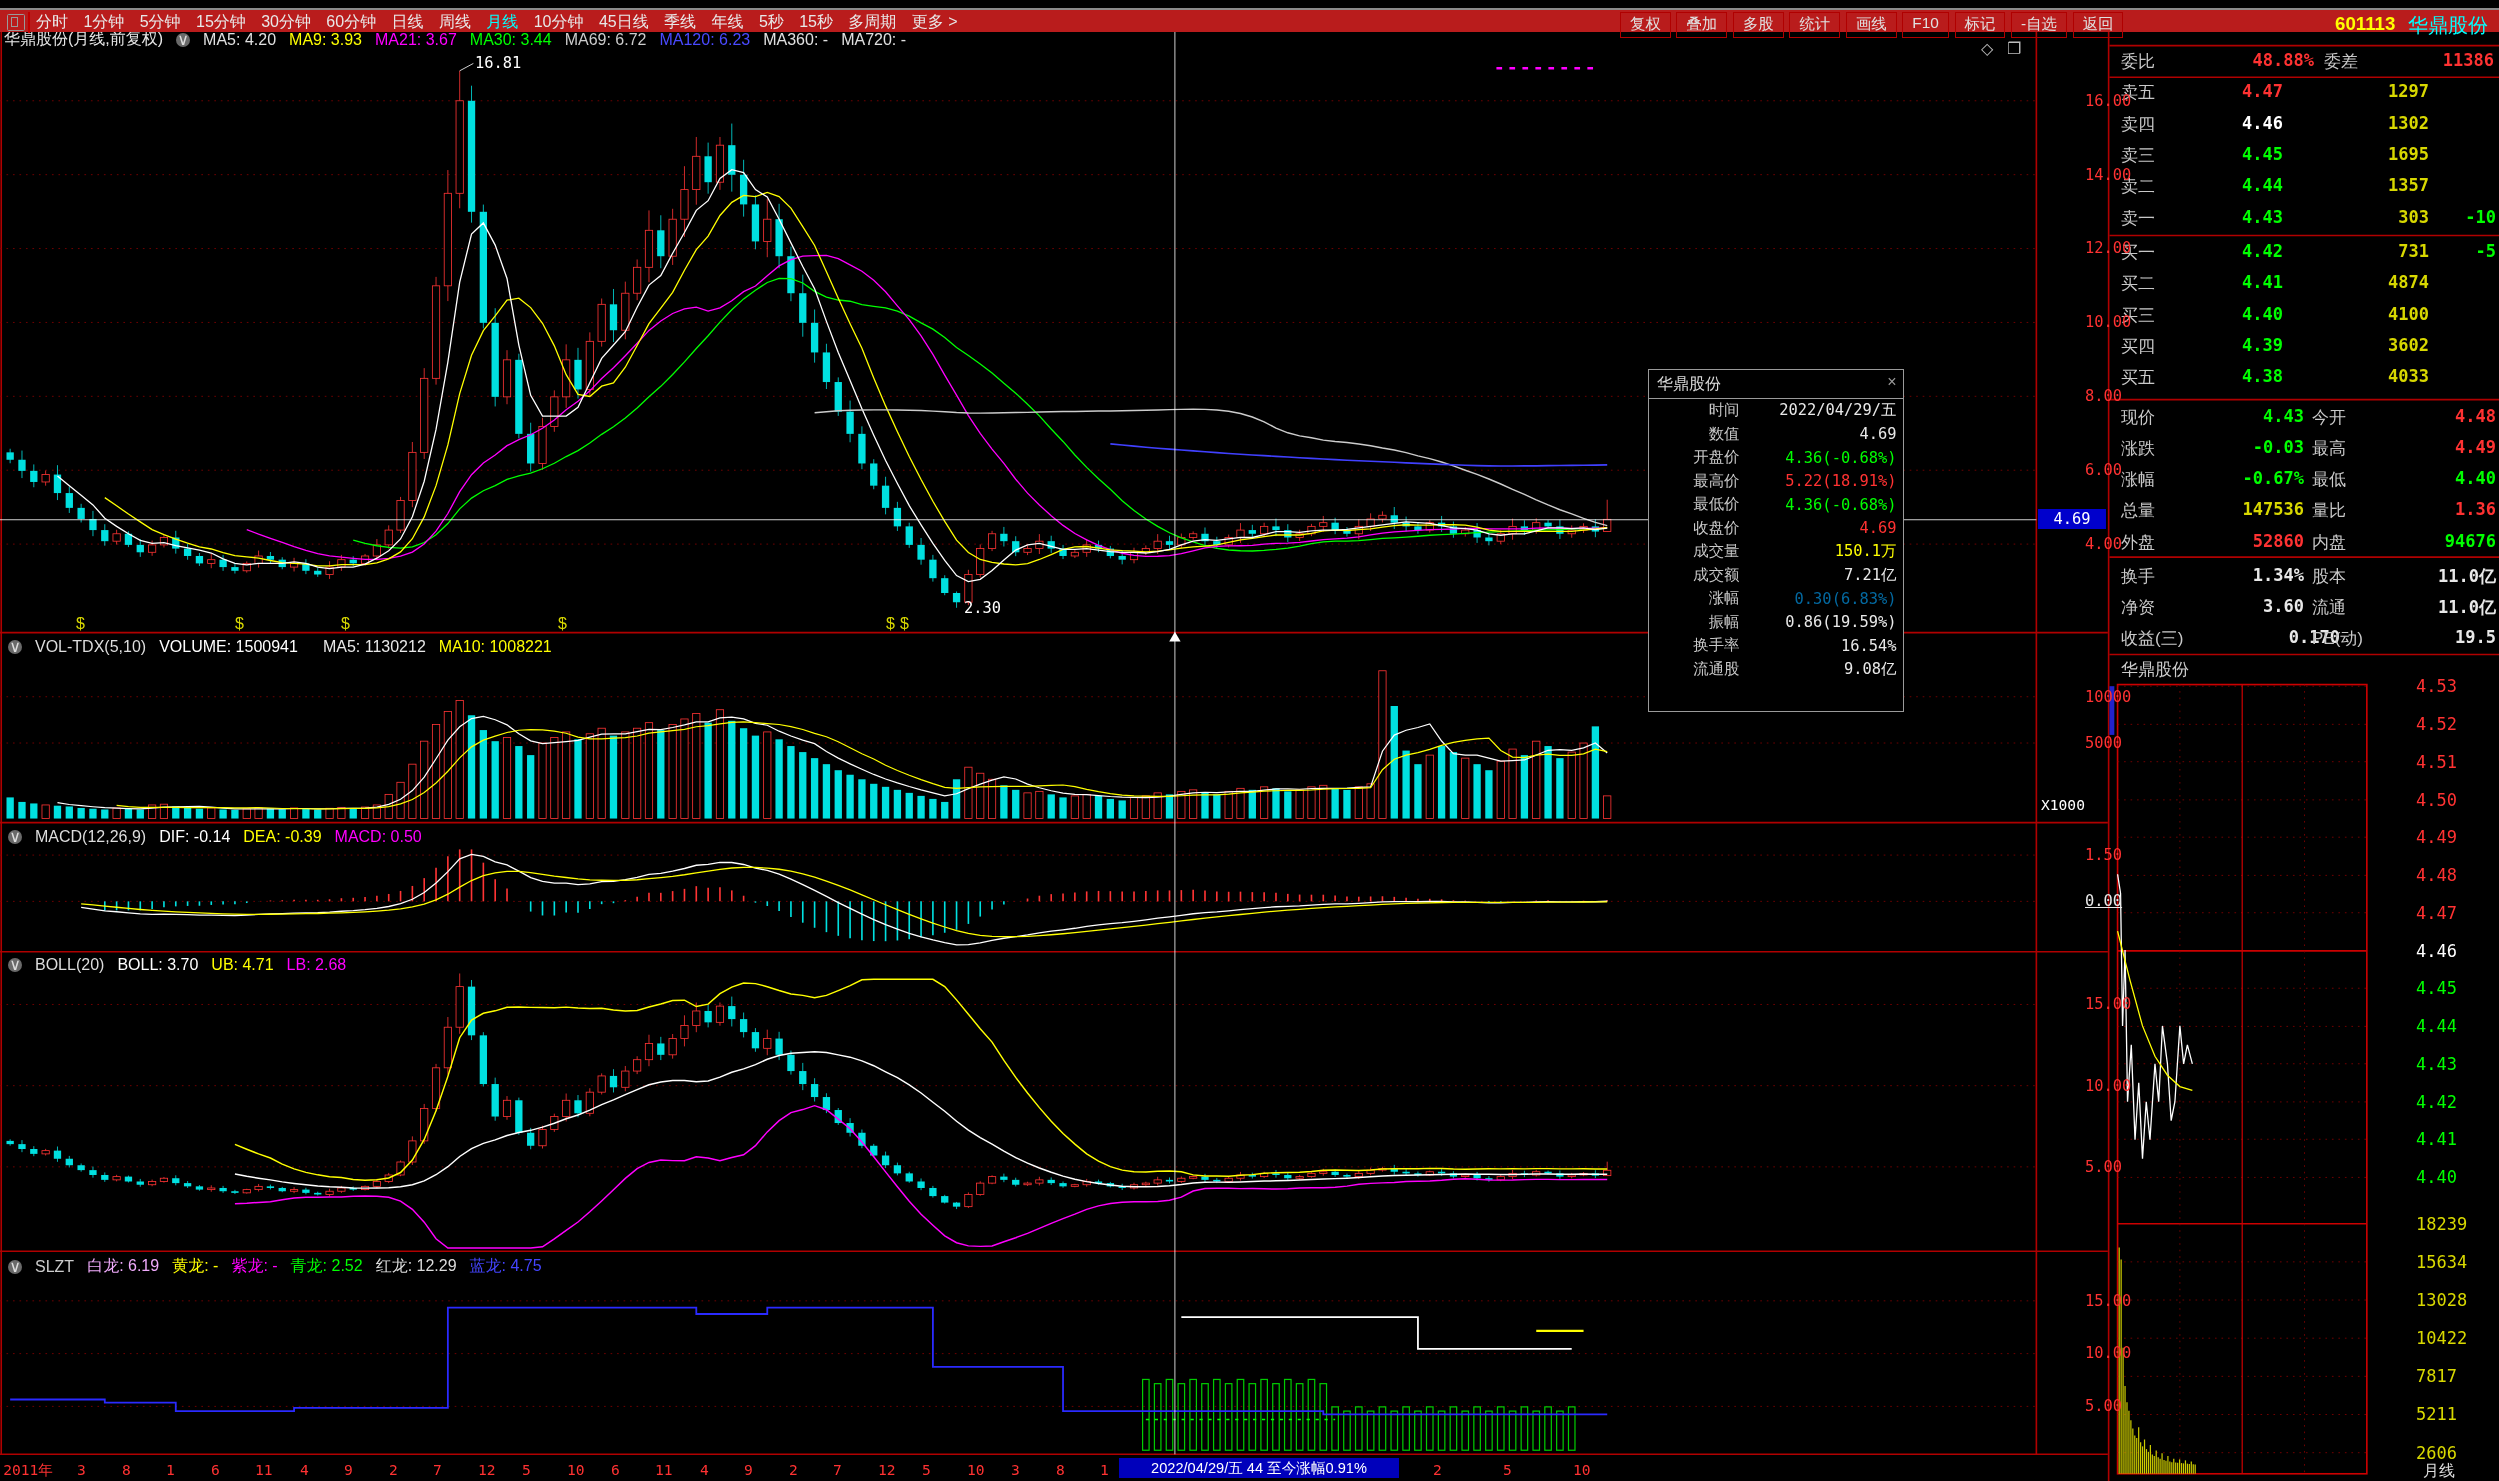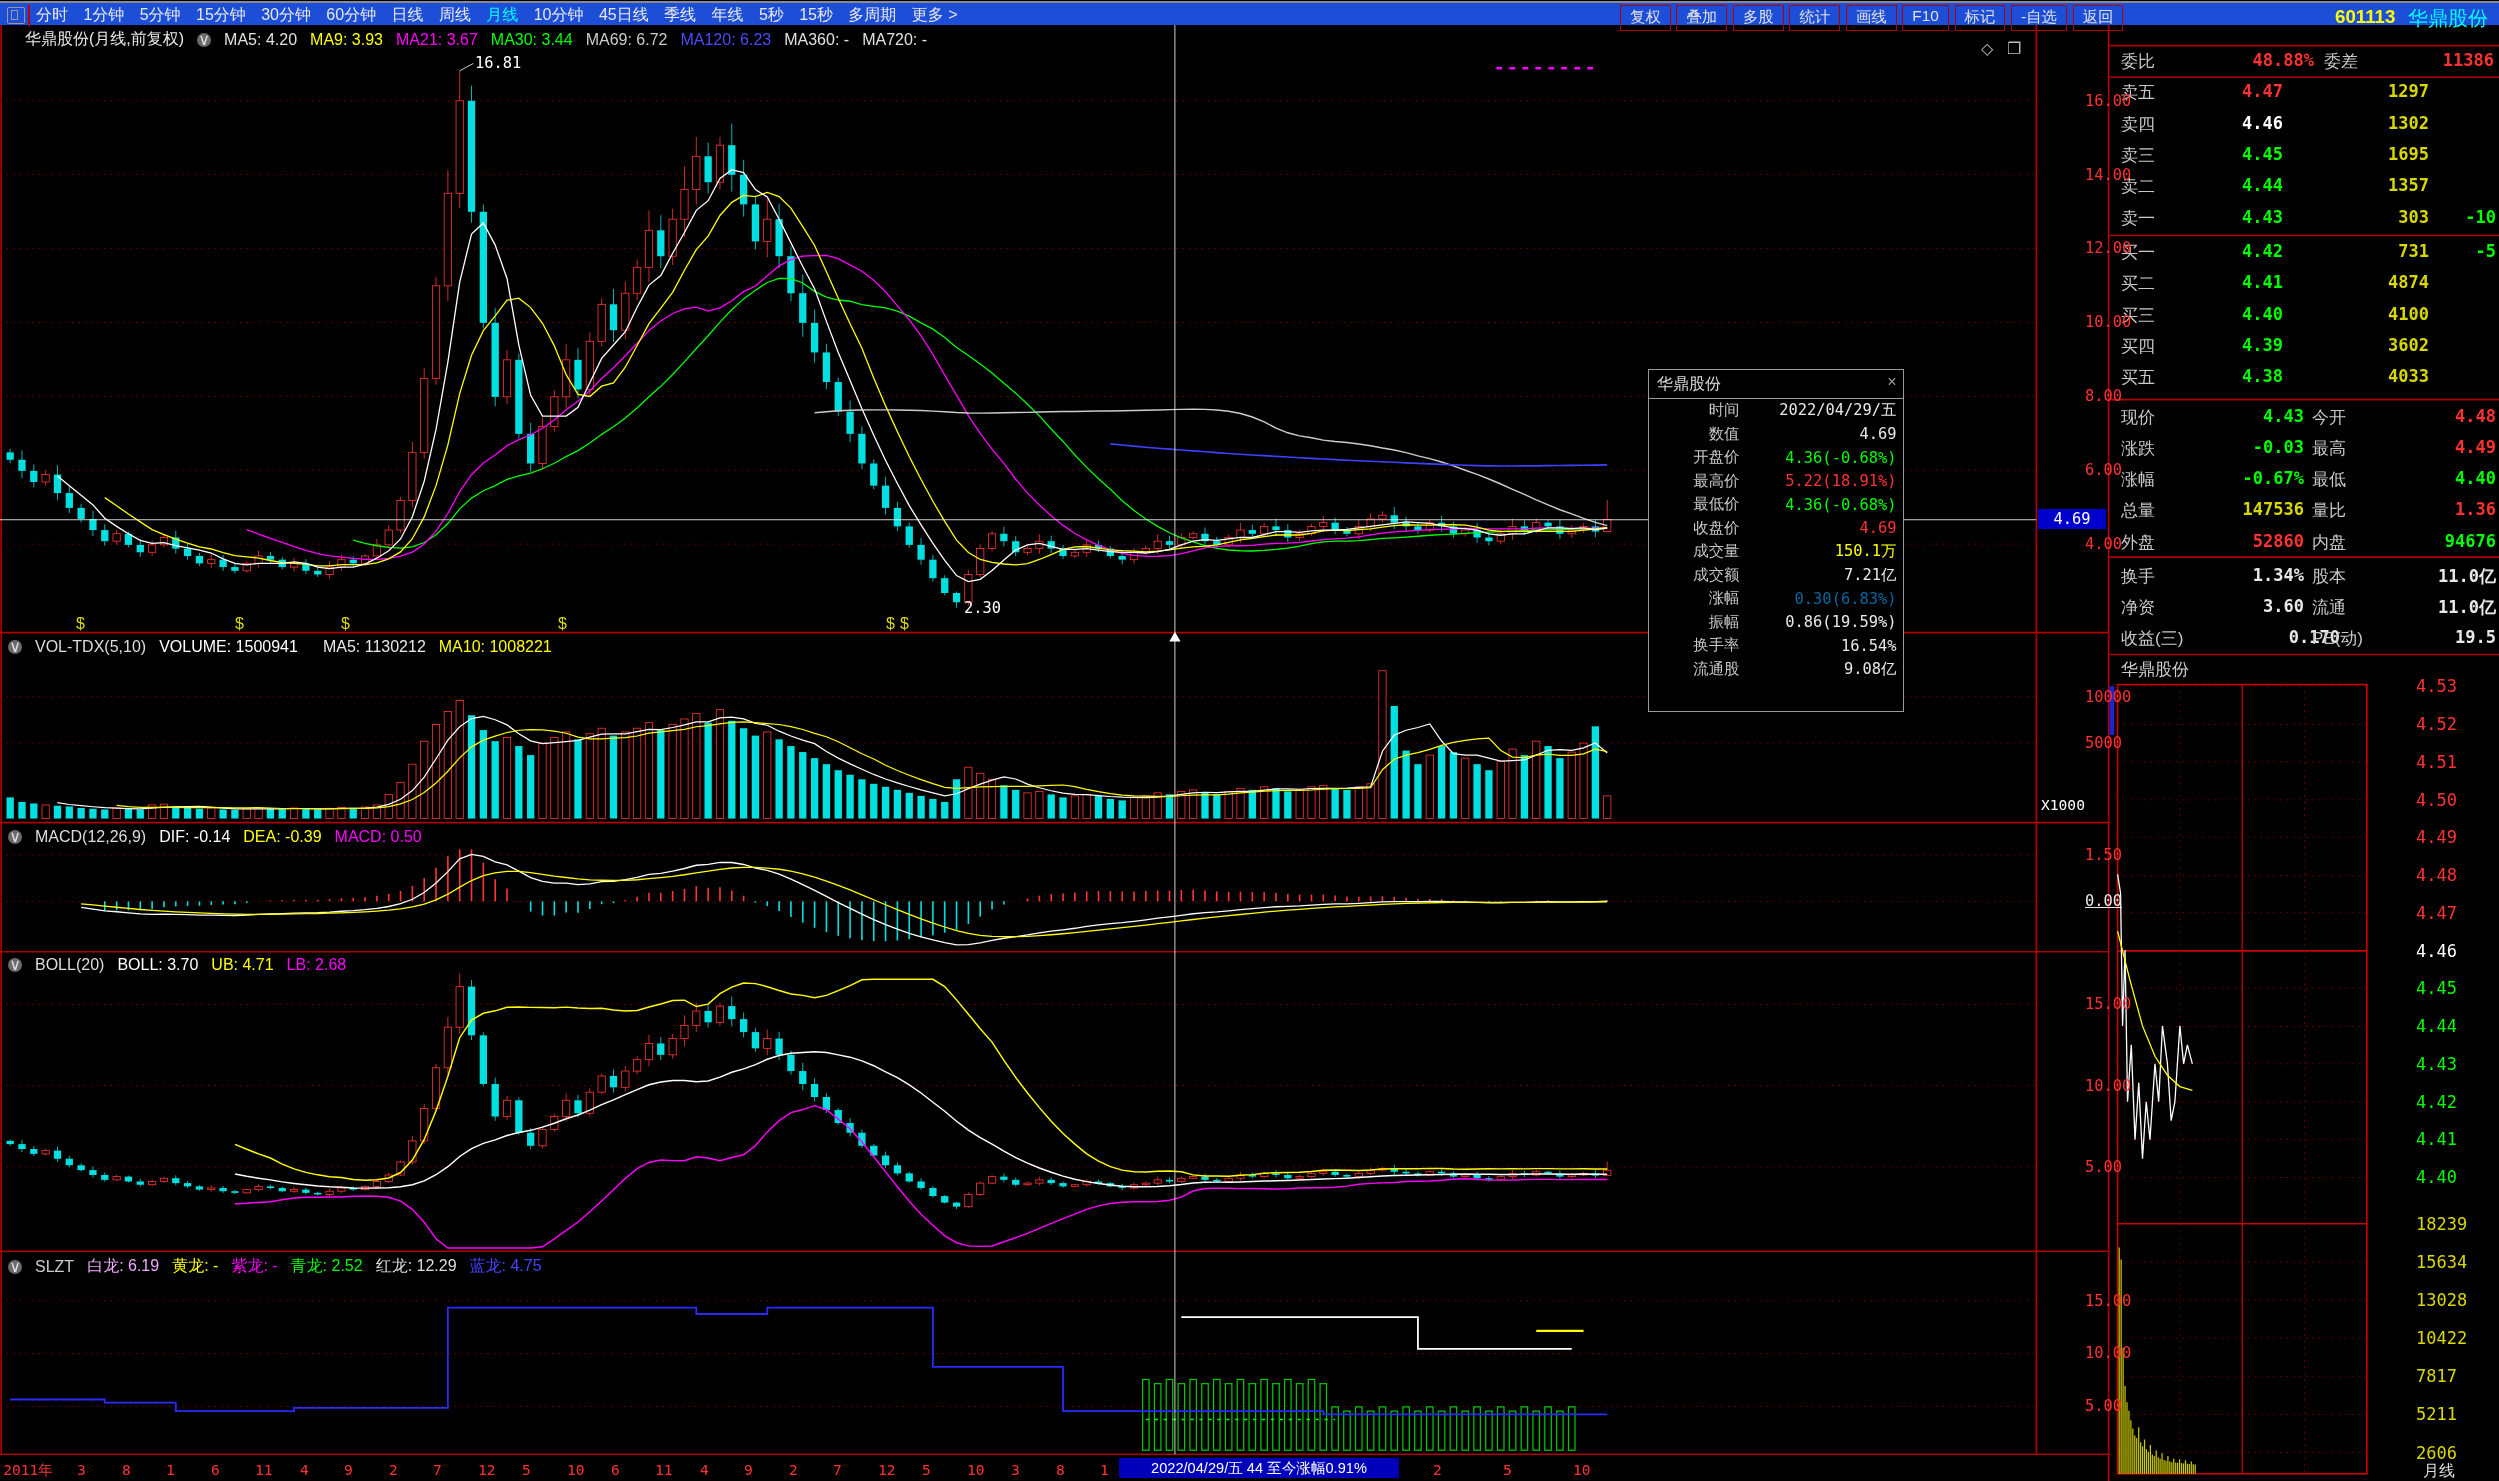--- a/index.html
+++ b/index.html
@@ -2,21 +2,21 @@
 <html style="font-size:13px"><head>
 <meta charset="utf-8">
 <style>
   html,body{margin:0;padding:0;background:#000;}
   #app{position:relative;width:2500px;height:1482px;background:#000;overflow:hidden;
        font-family:"Liberation Sans","DejaVu Sans",sans-serif;}
   .abs{position:absolute;}
   .mono{font-family:"DejaVu Sans Mono",monospace;}
   #chart-svg{position:absolute;left:0;top:0;z-index:1;}
   
-  #topbar{position:absolute;left:0;top:1px;width:2500px;height:24px;background:#1d4ed8;z-index:6;
+  #topbar{position:absolute;left:0;top:8px;width:2500px;height:24px;background:#b91c1c;z-index:6;
           border-top:2.4px solid #8a8a8a;box-sizing:border-box;}
   #menu{position:absolute;left:36px;top:4px;display:flex;gap:15.4px;}
   .menu-item{color:#e8e8e8;font-size:16px;line-height:16px;white-space:nowrap;cursor:default;}
   .menu-item.active{color:#00ffff;}
   #logo-box{position:absolute;left:6.5px;top:4px;width:16px;height:14.6px;border:1.6px solid #9a9a9a;
             border-radius:1.6px;}
   #logo-box .inner{position:absolute;left:3.2px;top:1.6px;width:4.9px;height:8px;border:0.8px solid #9a9a9a;}
   #topbar-div{position:absolute;left:28px;top:1.6px;width:1.6px;height:21px;background:#c00000;}
   #topbtns{position:absolute;left:1620px;top:1.6px;display:flex;gap:5.7px;}
   .topbtn{border:0.8px solid #b00000;color:#e0e0e0;font-size:15.4px;padding:1.6px 9px;white-space:nowrap;}
@@ -1057,21 +1057,21 @@
         <div class="topbtn">画线</div>
         <div class="topbtn">F10</div>
         <div class="topbtn">标记</div>
         <div class="topbtn">-自选</div>
         <div class="topbtn">返回</div>
       </div>
     <div id="stock-code">601113</div>
     <div id="stock-name-top">华鼎股份</div>
   </div>
 
-  <div class="ptitle" style="left:25px;top:29px;" id="main-title">
+  <div class="ptitle" style="left:4px;top:29px;" id="main-title">
       <span style="color: rgb(232, 232, 232);">华鼎股份(月线,前复权)</span>
       <span class="circ">∨</span>
       <span style="color: rgb(224, 224, 224);">MA5: 4.20</span>
       <span style="color: rgb(255, 255, 0);">MA9: 3.93</span>
       <span style="color: rgb(255, 0, 255);">MA21: 3.67</span>
       <span style="color: rgb(0, 255, 0);">MA30: 3.44</span>
       <span style="color: rgb(204, 204, 204);">MA69: 6.72</span>
       <span style="color: rgb(74, 74, 255);">MA120: 6.23</span>
       <span style="color: rgb(224, 224, 224);">MA360: -</span>
       <span style="color: rgb(224, 224, 224);">MA720: -</span>

